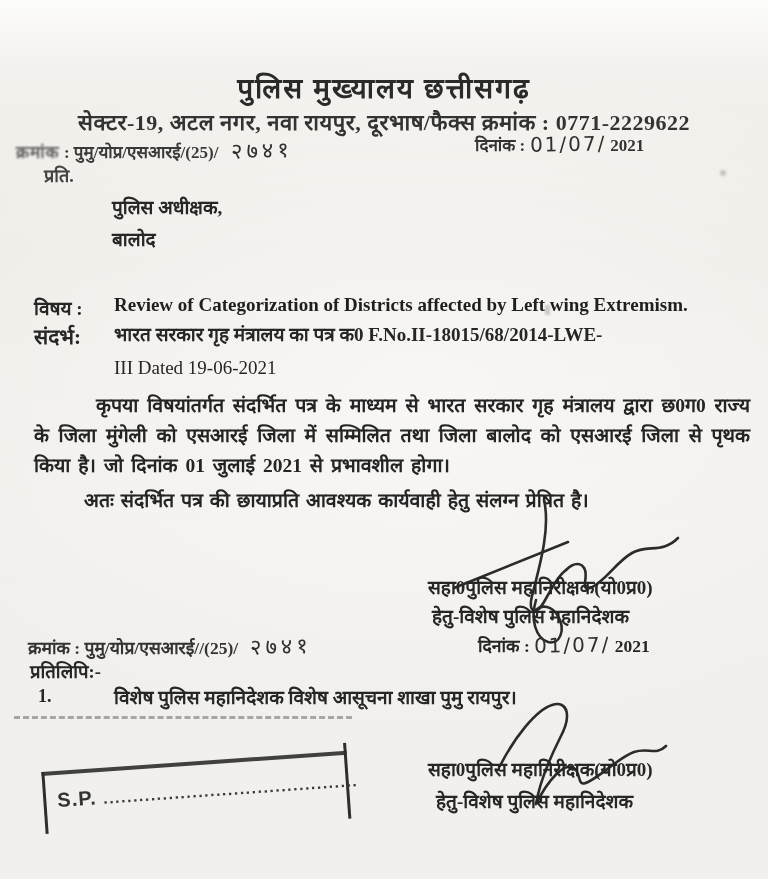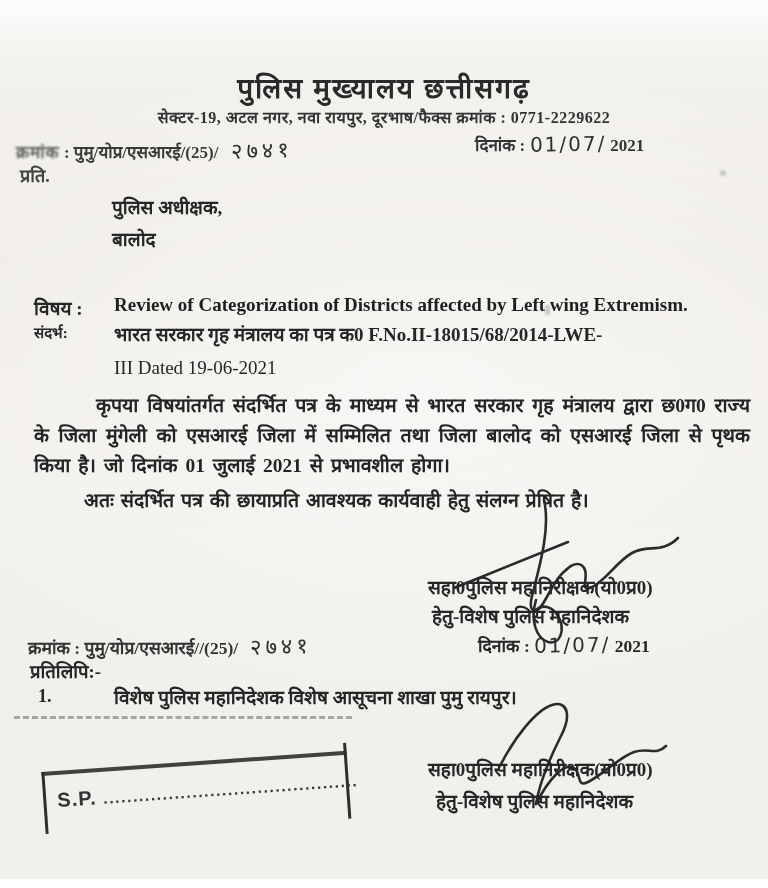--- a/index.html
+++ b/index.html
@@ -15,38 +15,38 @@
   }
   .abs{position:absolute;}
   .dev{font-weight:700;}
   .title{
     left:0;top:68px;width:768px;text-align:center;
     font-size:28px;font-weight:700;letter-spacing:2px;
     color:#2a2a2a;
   }
   .address{
     left:0;top:106px;width:768px;text-align:center;
-    font-size:16px;font-weight:700;letter-spacing:.5px;color:#333;
+    font-size:22px;font-weight:700;letter-spacing:.5px;color:#333;
   }
   .refline1{left:16px;top:134px;font-size:17px;font-weight:700;color:#3a3a3a;white-space:nowrap;}
   .smudged{filter:blur(.8px);opacity:.8;letter-spacing:1px;text-align:right;}
-  .smudged-light{filter:blur(.5px);opacity:.85;}
+  .smudged-light{filter:blur(.5px);opacity:.85;margin-left:24px;}
   .hw{
     font-family:"DejaVu Sans","Liberation Sans",sans-serif;
     font-weight:500;color:#2f2f2f;display:inline-block;
   }
   .hw-num{font-size:22px;letter-spacing:4px;transform:rotate(-1.5deg);margin-left:8px;}
   .hw-date{font-size:20px;letter-spacing:2px;transform:rotate(-1deg);}
   .dateline1{left:475px;top:132px;font-size:17px;font-weight:700;color:#333;white-space:nowrap;}
   .prati{left:20px;top:163px;font-size:18px;font-weight:700;}
   .addr1{left:112px;top:194px;font-size:19px;font-weight:700;}
   .addr2{left:112px;top:226px;font-size:19px;font-weight:700;}
   .subj-label{left:34px;top:295px;font-size:19px;font-weight:700;}
   .subj-text{left:114px;top:294px;width:640px;font-size:19px;font-weight:700;color:#1f1f1f;}
-  .ref-label{left:34px;top:322px;font-size:15px;font-weight:700;text-align:right;}
+  .ref-label{left:34px;top:322px;font-size:21px;font-weight:700;text-align:right;}
   .ref-line1{left:114px;top:321px;width:640px;font-size:19px;font-weight:700;}
   .ref-line2{left:114px;top:349px;font-size:19px;font-weight:400;margin-top:8px;}
   .body-para{
     left:26px;top:391px;width:716px;
     font-size:19.5px;font-weight:600;line-height:30px;
     text-align:justify;text-indent:62px;color:#242424;
     word-spacing:3px;
     margin-left:8px;
   }
   .body-para2{left:84px;top:486px;font-size:19.5px;font-weight:600;color:#242424;word-spacing:2px;}

